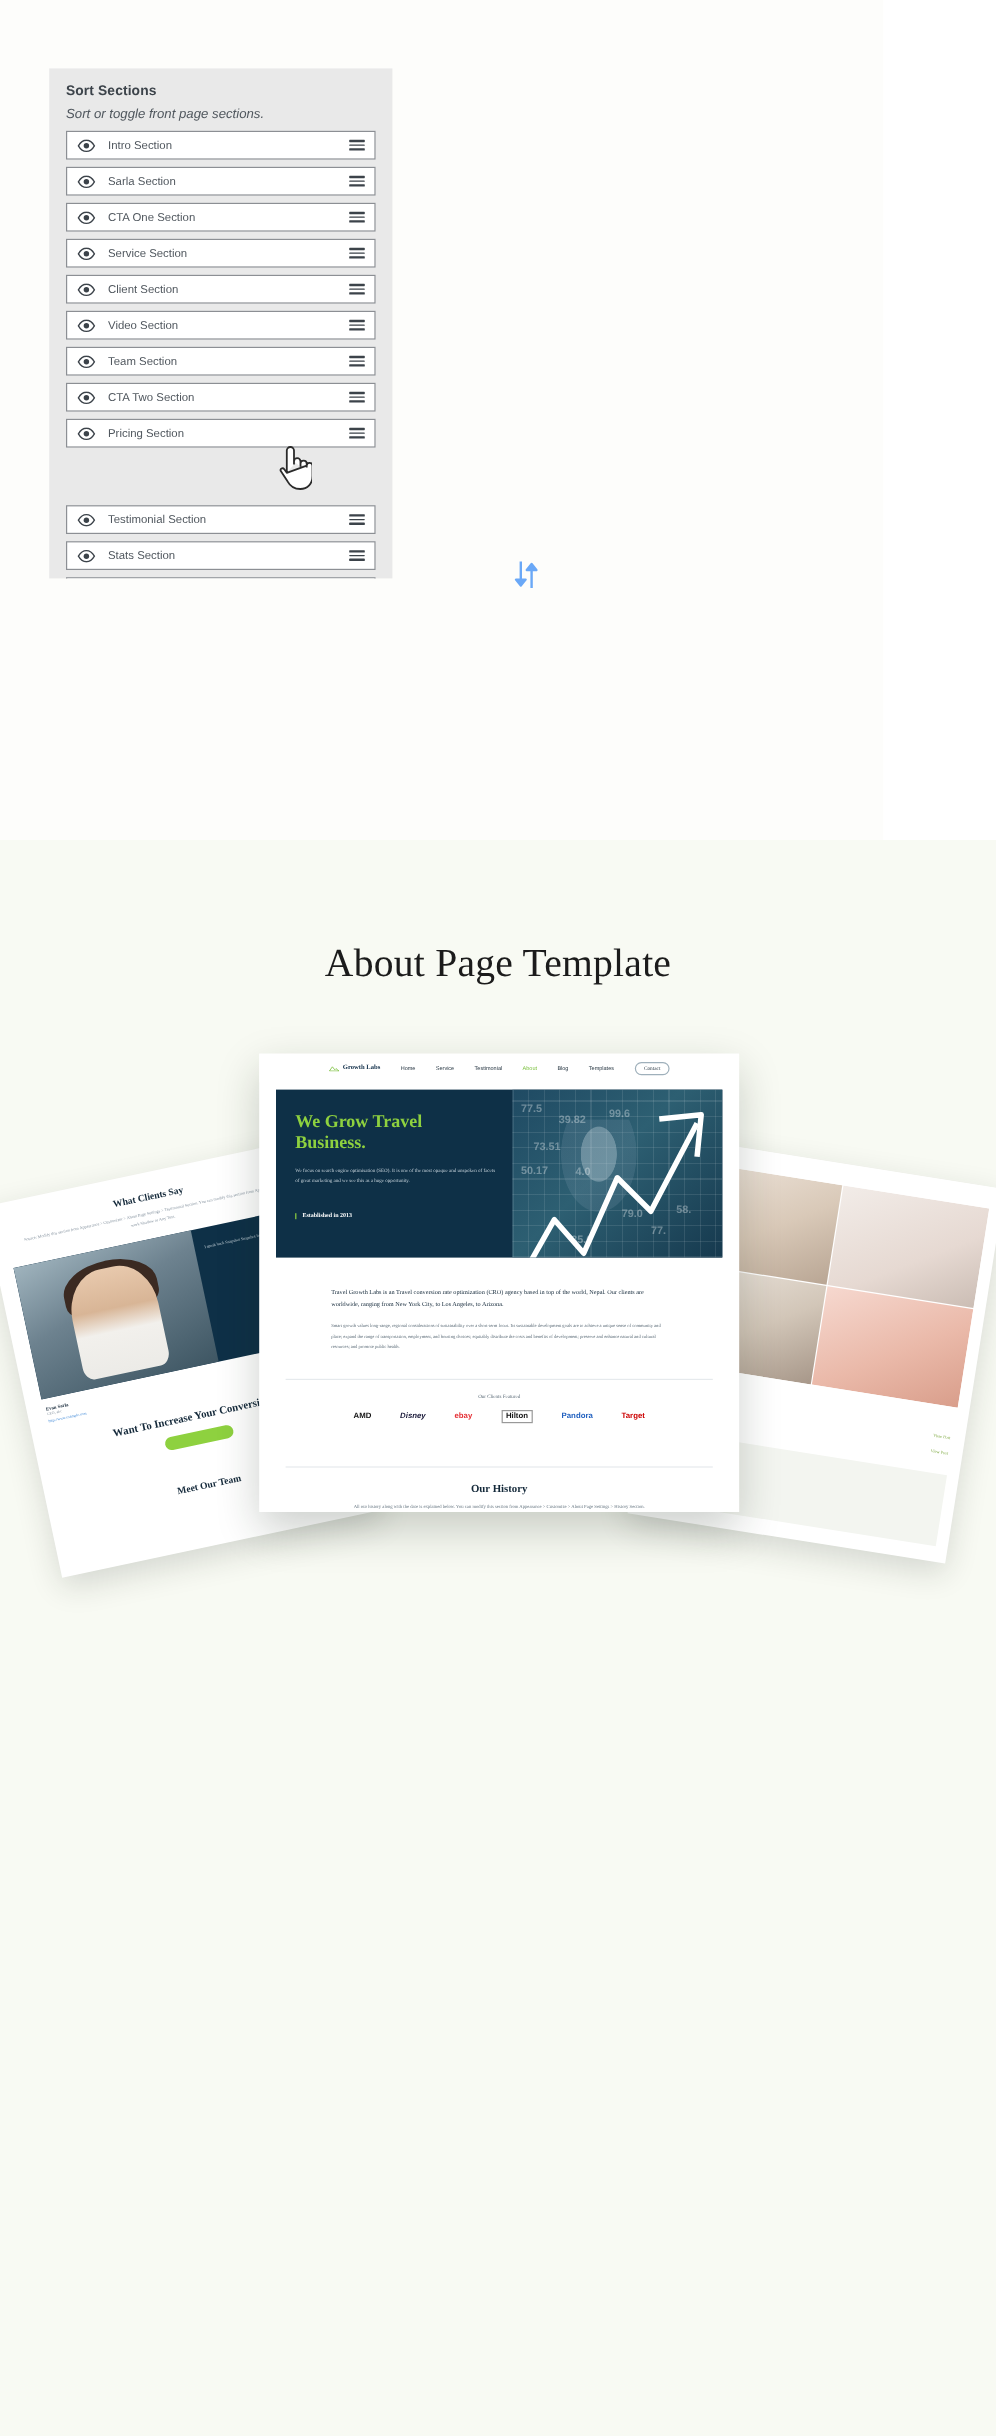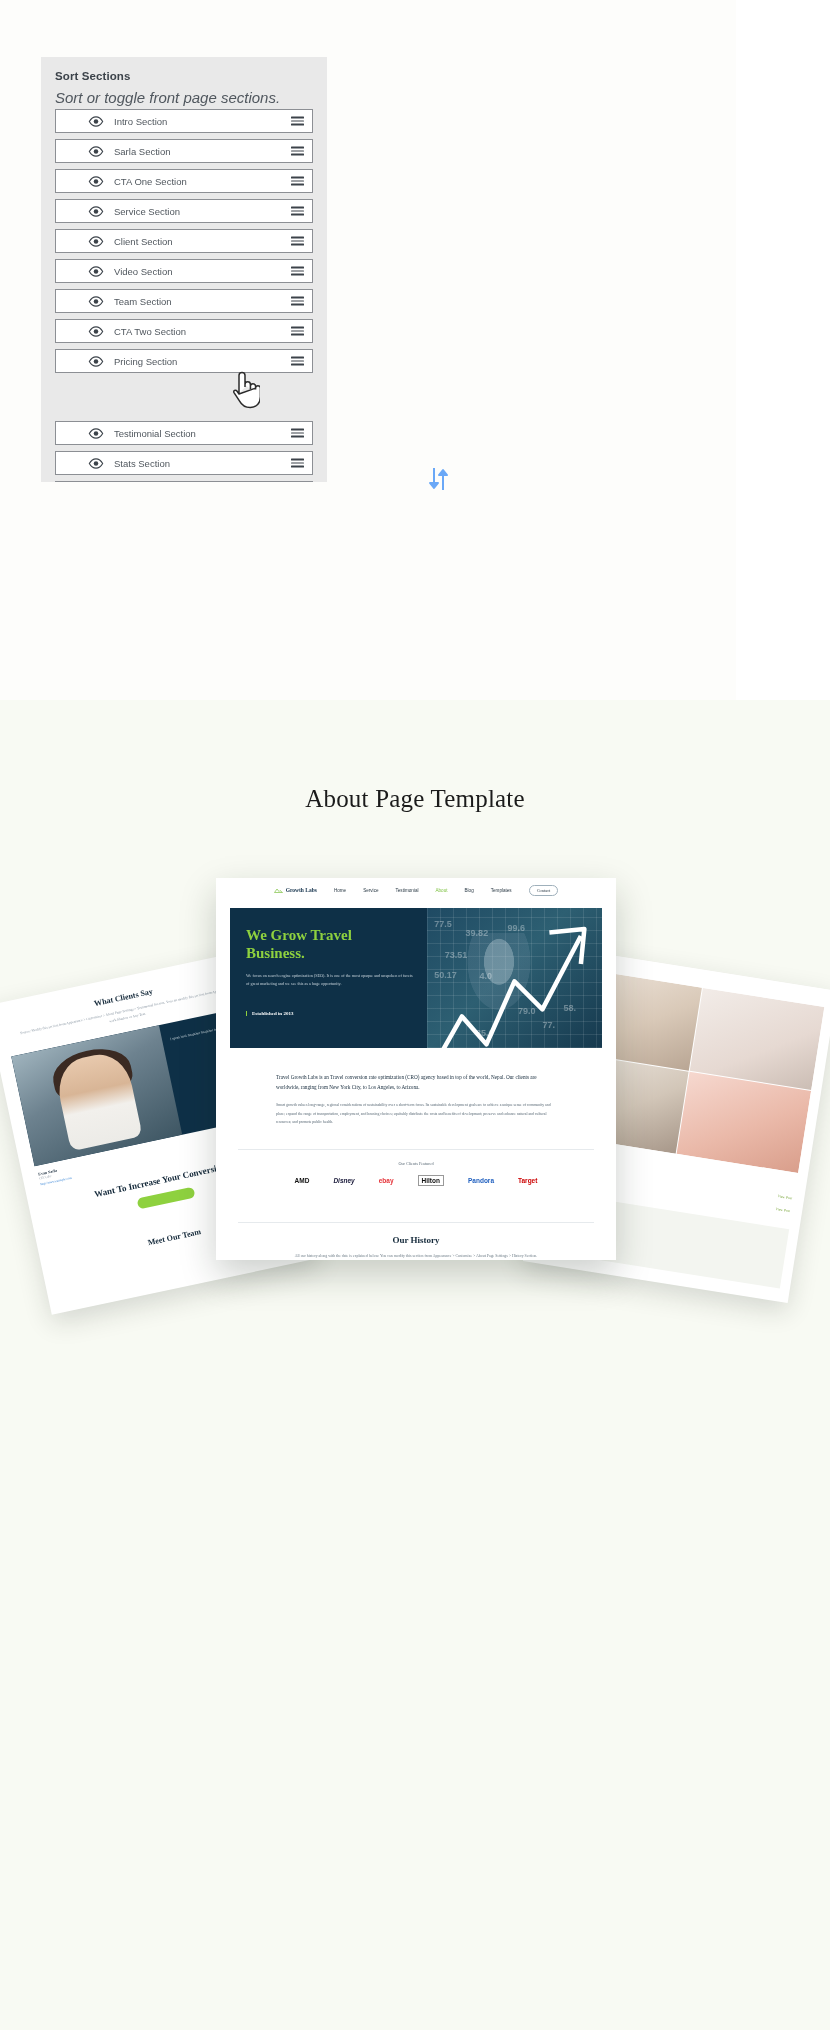--- a/index.html
+++ b/index.html
@@ -18,27 +18,27 @@
     background:#e9e9e9;overflow:hidden;
   }
   .sort-title{
     position:absolute;left:14px;top:13px;
     font-family:"Liberation Sans", sans-serif;
     font-size:11.5px;font-weight:700;color:#3c434a;letter-spacing:.1px;
   }
   .sort-sub{
     position:absolute;left:14px;top:32px;
     font-family:"Liberation Sans", sans-serif;
-    font-size:15px;font-style:italic;color:#50575e;
+    font-size:11px;font-style:italic;color:#50575e;
   }
   .rows{position:absolute;left:14px;top:52px;width:258px;}
   .row{
     position:relative;height:22px;margin-bottom:6px;
     background:#ffffff;border:1px solid #8c8f94;
-    display:flex;align-items:center;padding-left:24px;
+    display:flex;align-items:center;
   }
   .row .eye{margin-left:8px;width:16px;height:11px;flex:none;}
   .row .rlabel{
     margin-left:10px;
     font-family:"Liberation Sans", sans-serif;
     font-size:9.5px;color:#50575e;white-space:nowrap;
   }
   .row .burger{
     position:absolute;right:8px;top:50%;transform:translateY(-50%);
     width:13px;height:9px;
@@ -69,21 +69,21 @@
     margin:0 0 26px 0;font-size:21.5px;line-height:1.38;
     font-weight:700;color:#111111;letter-spacing:-.1px;
   }
   .copy1 p{margin:0;font-size:16.5px;line-height:1.95;color:#1c1c1c;}
   .copy1 b{font-weight:700;}
 
   
   .sec2{position:absolute;left:0;top:700px;width:830px;height:1330px;background:#f8faf3;}
   .sec2 h2.t{
     position:absolute;left:0;top:85px;width:830px;text-align:center;
-    margin:0;font-size:25px;font-weight:400;color:#1b1b1b;letter-spacing:.2px;
+    margin:0;font-size:33px;font-weight:400;color:#1b1b1b;letter-spacing:.2px;
   }
 
   .shots{position:absolute;left:0;top:168px;width:830px;height:420px;}
   .shot{position:absolute;background:#ffffff;box-shadow:0 9px 26px rgba(30,40,30,.16);overflow:hidden;}
   .shot-left{left:16px;top:106px;width:272px;height:316px;transform:rotate(-12deg);transform-origin:50% 50%;}
   .shot-right{left:546px;top:100px;width:268px;height:316px;transform:rotate(9deg);transform-origin:50% 50%;}
   .shot-center{left:216px;top:10px;width:400px;height:382px;z-index:5;box-shadow:0 14px 34px rgba(25,35,25,.22);}
 
   
   .m-nav{height:24px;display:flex;align-items:center;justify-content:center;gap:17px;background:#fff;}

